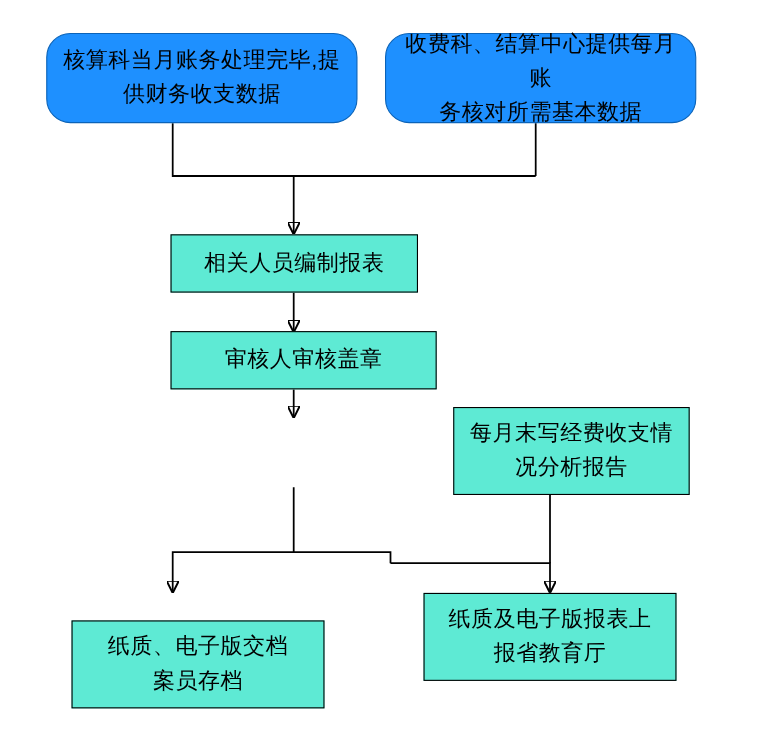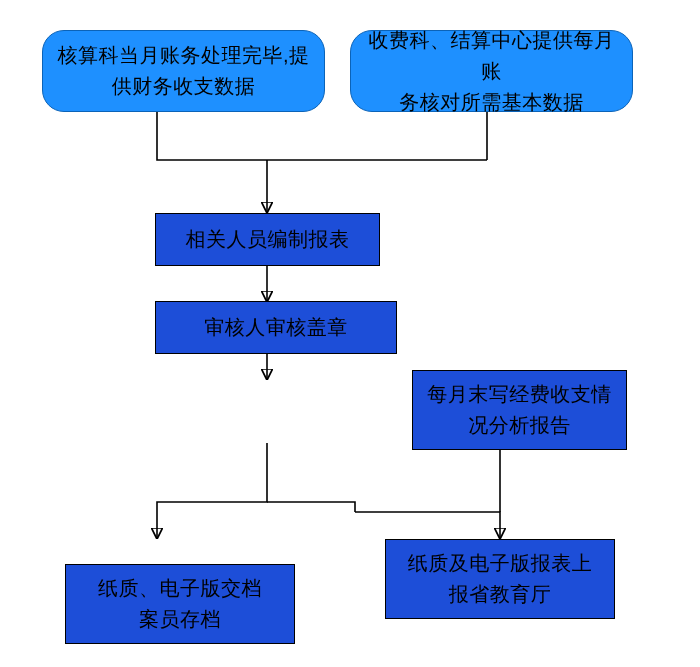--- a/index.html
+++ b/index.html
@@ -36,21 +36,21 @@
     padding: 0 10px;
     white-space: pre-line;
   }
   .node.rounded {
     background: #1E90FF;
     border: 1px solid #0b63b8;
     border-radius: 22px;
     color: #000000;
   }
   .node.rect {
-    background: #1d4ed8;
+    background: #5eead4;
     border: 1px solid #000000;
   }
   svg.edges {
     position: absolute;
     left: 0;
     top: 0;
     width: 700px;
     height: 667px;
     overflow: visible;
   }

